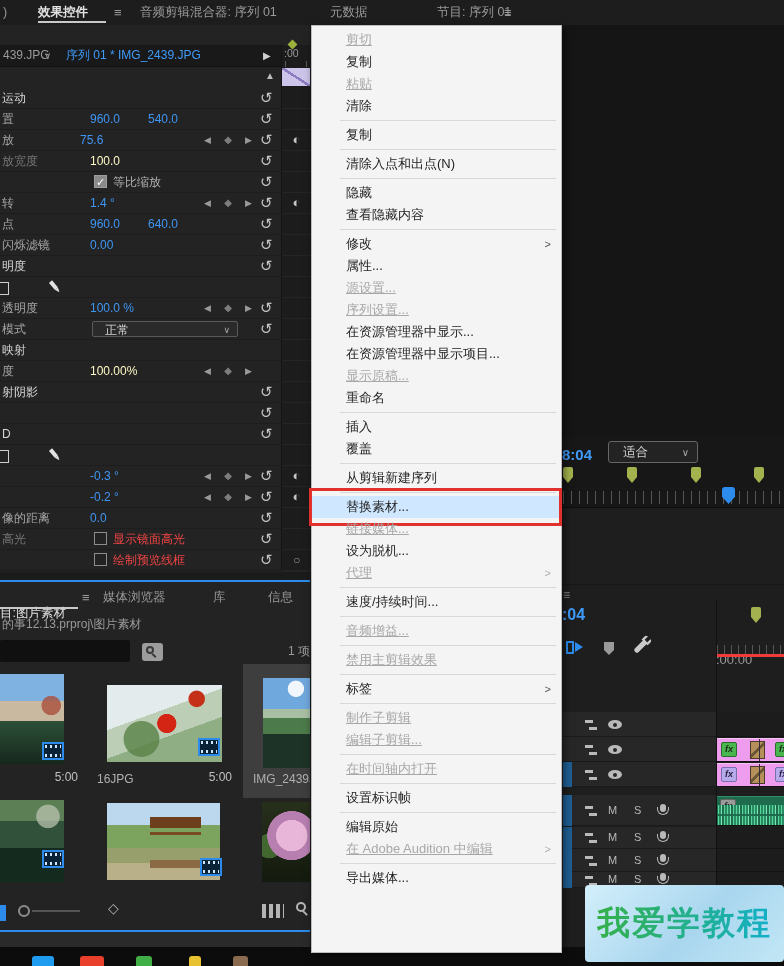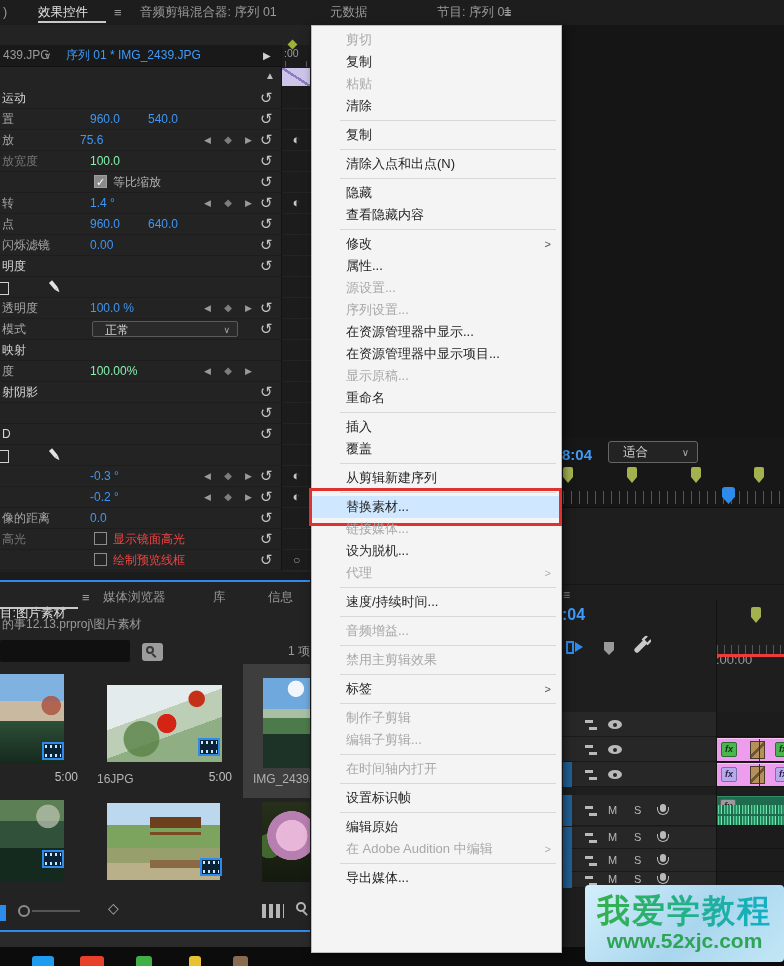--- a/index.html
+++ b/index.html
@@ -3,21 +3,21 @@
 <meta charset="utf-8">
 <style>
   html,body{margin:0;padding:0;background:#000;}
   #stage{position:relative;width:784px;height:966px;overflow:hidden;background:#1b1b1b;
          font-family:"Liberation Sans","DejaVu Sans",sans-serif;color:#b9b9b9;font-size:12px;
          -webkit-font-smoothing:antialiased;}
   .abs{position:absolute;}
   
   #tabbar{left:0;top:0;width:784px;height:25px;background:#1d1d1d;border-bottom:1px solid #0f0f0f;}
   .tab{position:absolute;top:0;height:25px;line-height:25px;color:#9a9a9a;font-size:12.5px;white-space:nowrap;}
-  .tab.active{color:#e2e2e2;}
+  .tab.active{color:#e2e2e2;font-weight:bold;}
   .tab-underline{position:absolute;top:21px;height:2px;background:#c9c9c9;}
   .hamb{position:absolute;top:0;height:25px;line-height:25px;color:#9a9a9a;font-size:13px;}
   
   #fx-panel{left:0;top:25px;width:310px;height:547px;background:#232323;}
   #fx-header{position:absolute;left:0;top:20px;width:281px;height:21px;background:#191919;border-bottom:1px solid #111;}
   #fx-header .cname{position:absolute;left:3px;top:0;line-height:21px;color:#9a9a9a;font-size:12px;}
   #fx-header .chev{position:absolute;left:44px;top:0;line-height:21px;color:#8a8a8a;font-size:10px;}
   #fx-header .seq{position:absolute;left:66px;top:0;line-height:21px;color:#3f9bfa;font-size:12px;white-space:nowrap;}
   #fx-header .play{position:absolute;left:263px;top:0;line-height:21px;color:#d0d0d0;font-size:10px;}
   #fx-collapse{position:absolute;left:265px;top:45px;color:#bdbdbd;font-size:10px;}
@@ -27,21 +27,21 @@
   #fx-gdiamond{position:absolute;left:289px;top:16px;width:7px;height:7px;background:#9db23b;transform:rotate(45deg);}
   #fx-purple{position:absolute;left:282px;top:43px;width:28px;height:18px;background:#cdc4e9;
     background-image:linear-gradient(to top right,rgba(0,0,0,0) 46%,#8d7cc0 46%,#8d7cc0 54%,rgba(0,0,0,0) 54%);}
   #fx-rows{position:absolute;left:0;top:63px;width:281px;height:483px;overflow:hidden;}
   .fx-row{position:relative;height:21px;box-sizing:border-box;border-bottom:1px solid #1d1d1d;}
   .fx-label{position:absolute;left:2px;top:0;line-height:20px;font-size:12px;white-space:nowrap;}
   .fx-label.section{color:#d6d6d6;}
   .fx-label.param{color:#a6a6a6;}
   .fx-label.dim{color:#757575;}
   .fx-val{position:absolute;top:0;line-height:20px;font-size:12px;color:#3f96f4;white-space:nowrap;}
-  .fx-val.gray{color:#86efac;}
+  .fx-val.gray{color:#fef9c3;}
   .fx-nav{position:absolute;left:204px;top:0;width:48px;line-height:20px;font-size:9px;color:#9a9a9a;
           display:flex;justify-content:space-between;align-items:center;height:20px;}
   .fx-nav .dmd{font-size:10px;color:#7d7d7d;}
   .fx-reset{position:absolute;left:260px;top:0;line-height:20px;font-size:15px;color:#c2c2c2;}
   .fx-check{position:absolute;left:94px;top:3px;width:13px;height:13px;box-sizing:border-box;
             border:1px solid #8d8d8d;background:transparent;color:#fff;font-size:11px;line-height:12px;text-align:center;}
   .fx-check.on{background:#8a8a8a;border-color:#9d9d9d;}
   .fx-chklabel{position:absolute;left:113px;top:0;line-height:20px;font-size:12px;color:#b2b2b2;white-space:nowrap;}
   .fx-chklabel.dim{color:#ef4444;}
   .fx-dd{position:absolute;left:92px;top:2px;width:146px;height:16px;border:1px solid #5a5a5a;border-radius:2px;
@@ -162,21 +162,21 @@
   .trans{position:absolute;left:33px;top:2px;width:15px;height:calc(100% - 4px);background:#b5905b;border:1px solid #4a3c28;
      background-image:linear-gradient(135deg,rgba(0,0,0,0) 42%,#6b5636 42%,#6b5636 58%,rgba(0,0,0,0) 58%);box-sizing:border-box;}
   .clip-audio{position:absolute;background:#1f6b4e;border-top:1px solid #2f8f67;overflow:hidden;}
   .wave{position:absolute;left:1px;right:0;height:9px;
      background:repeating-linear-gradient(90deg,#57d89b 0 1px,#2a8a63 1px 3px,#79e6b4 3px 4px,#1f6b4e 4px 6px,#57d89b 6px 7px,#2a8a63 7px 9px);}
   
   #ctx{left:311px;top:25px;width:251px;height:928px;background:#f4f4f4;border:1px solid #bdbdbd;
        box-sizing:border-box;box-shadow:2px 3px 8px rgba(0,0,0,.55);z-index:10;padding-top:3px;}
   .m-item{position:relative;height:22px;line-height:22px;padding-left:34px;padding-right:18px;
           font-size:13px;color:#1f1f1f;white-space:nowrap;}
-  .m-item.dis{color:#a8a8a8;}
+  .m-item.dis{color:#a8a8a8;text-decoration:underline;}
   .m-item.hl{background:#cfe7ff;}
   .m-arrow{position:absolute;right:10px;top:0;font-size:11px;color:#555;}
   .m-item.dis .m-arrow{color:#b0b0b0;}
   .m-sep{height:1px;background:#d8d8d8;margin:3px 5px 3px 28px;}
   .red-frame{position:absolute;left:-3px;right:-1px;top:-8px;bottom:-8px;border:3px solid #e0312f;pointer-events:none;}
   
   #strip-under{left:0;top:932px;width:310px;height:15px;background:#2a2a2a;}
   #taskbar{left:0;top:947px;width:784px;height:19px;background:#0c0c0c;}
   .tb-ico{position:absolute;top:9px;height:12px;border-radius:3px 3px 0 0;}
   #watermark{left:585px;top:885px;width:199px;height:77px;border-radius:4px;z-index:12;
@@ -573,16 +573,15 @@
         <div class="m-sep"></div>
         <div class="m-item"><span>编辑原始</span></div>
         <div class="m-item dis"><span>在 Adobe Audition 中编辑</span><span class="m-arrow">&gt;</span></div>
         <div class="m-sep"></div>
         <div class="m-item"><span>导出媒体...</span></div>
       </div>
   </div>
 
   <div class="abs" id="watermark">
     <div id="wm-title">我爱学教程</div>
-    <div id="wm-url">www.52xjc.com</div>
   </div>
 
 </div>
 
 </body></html>

